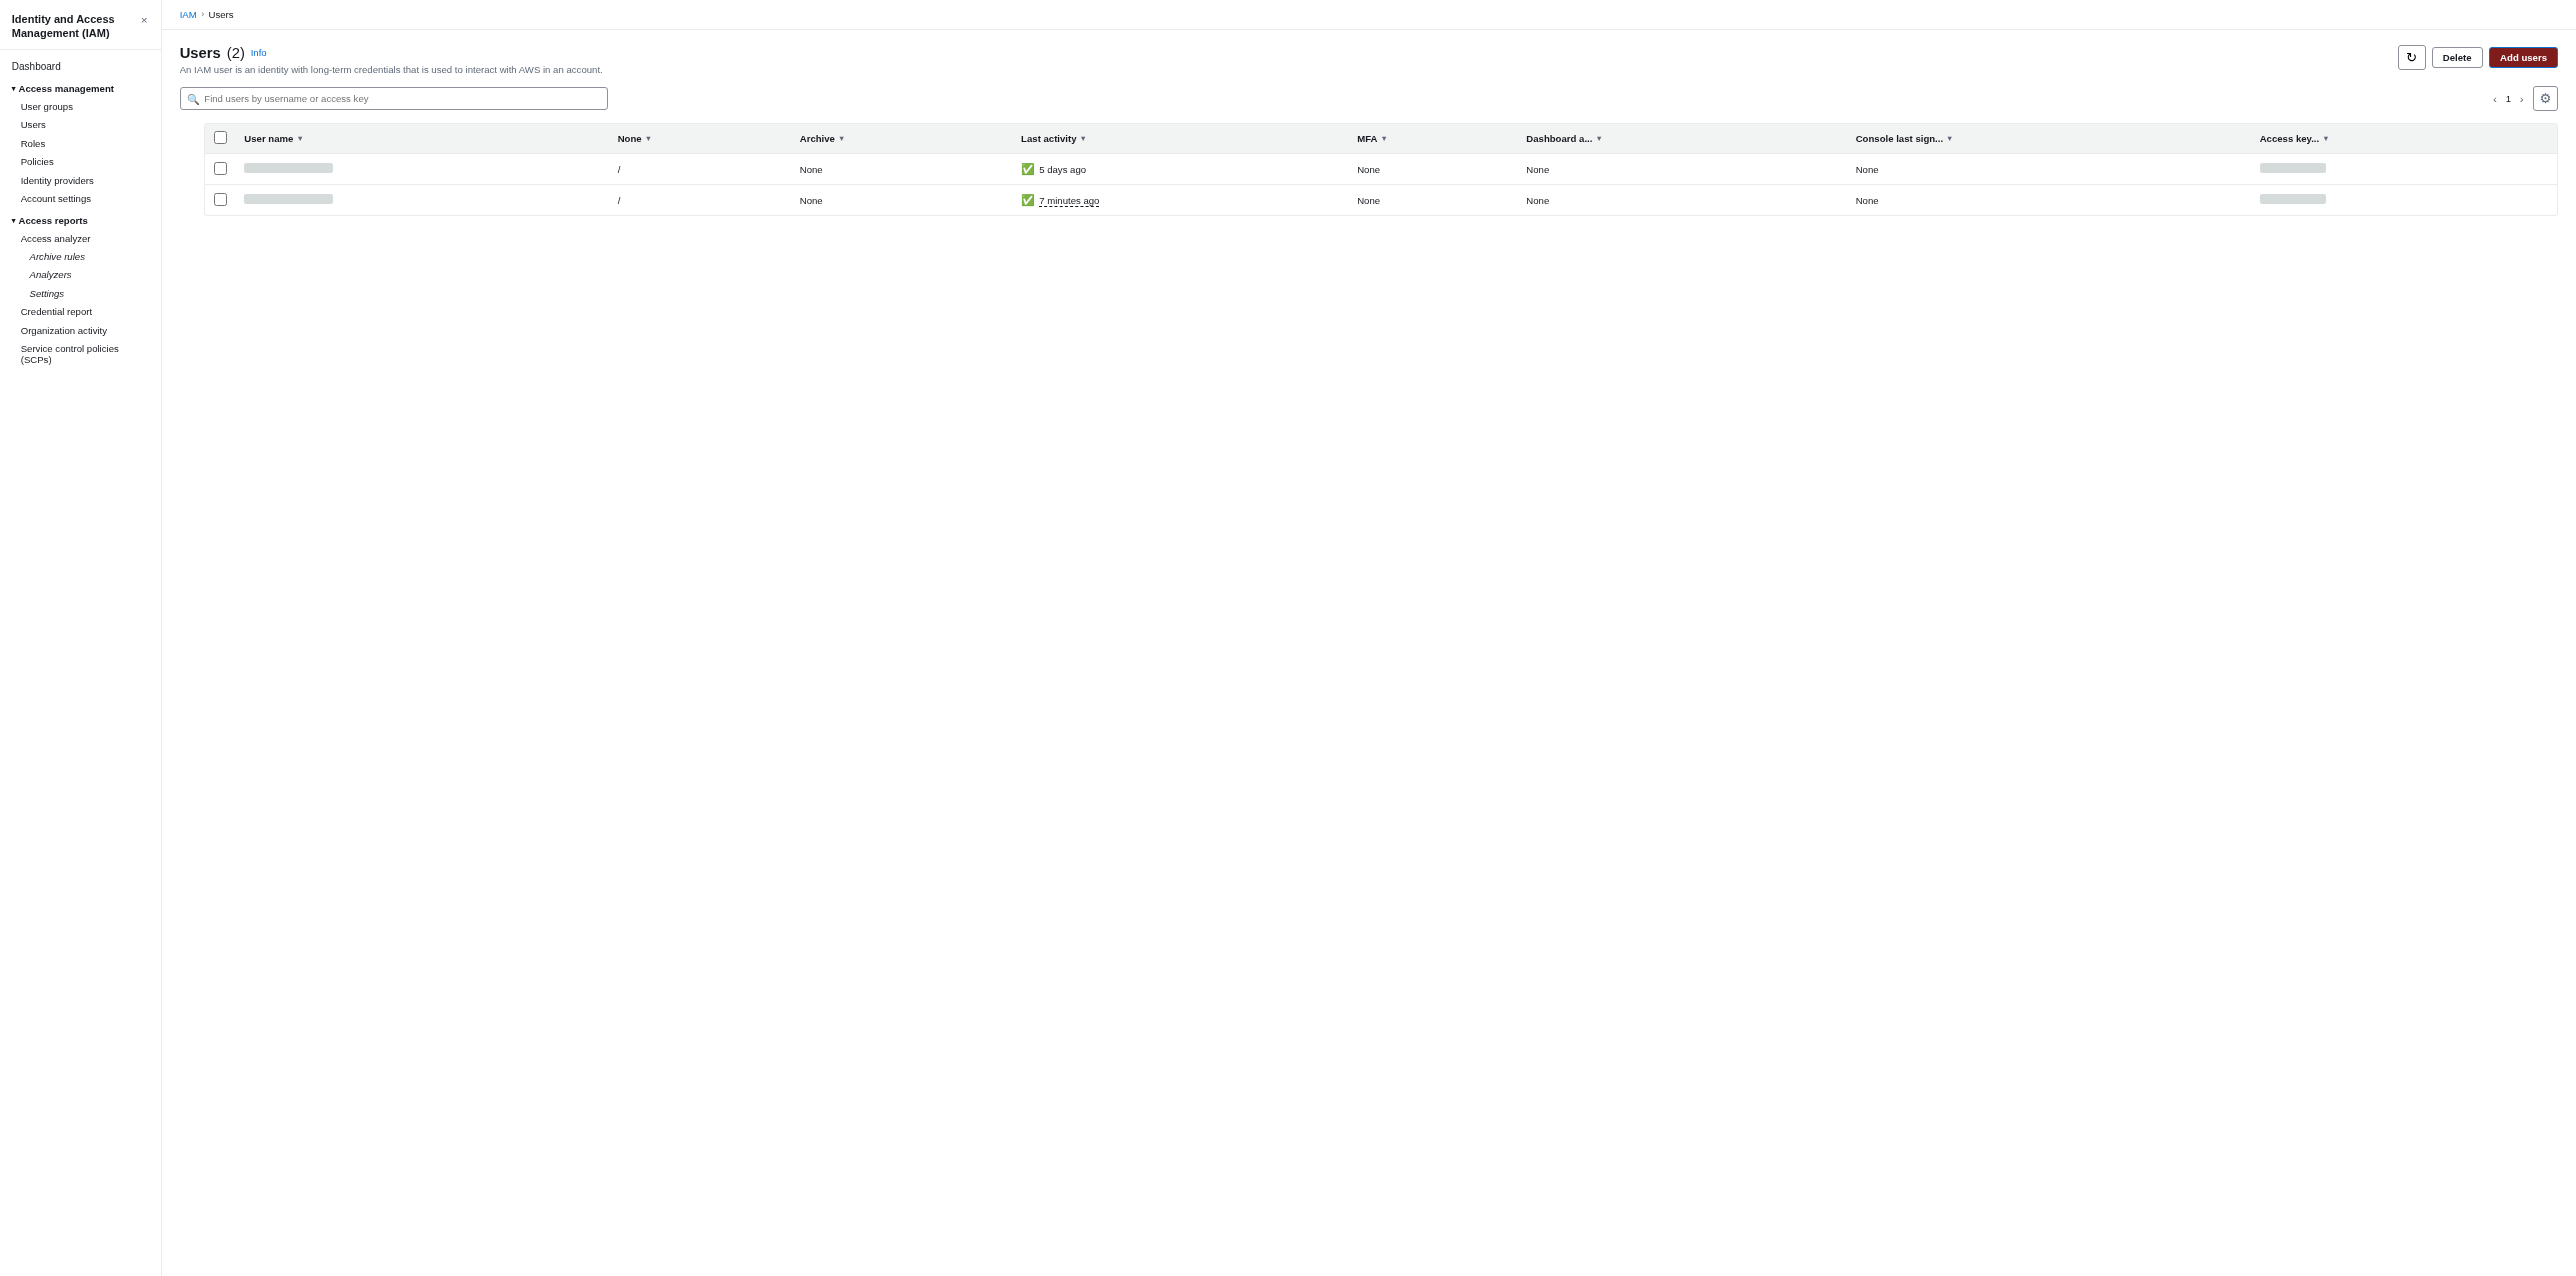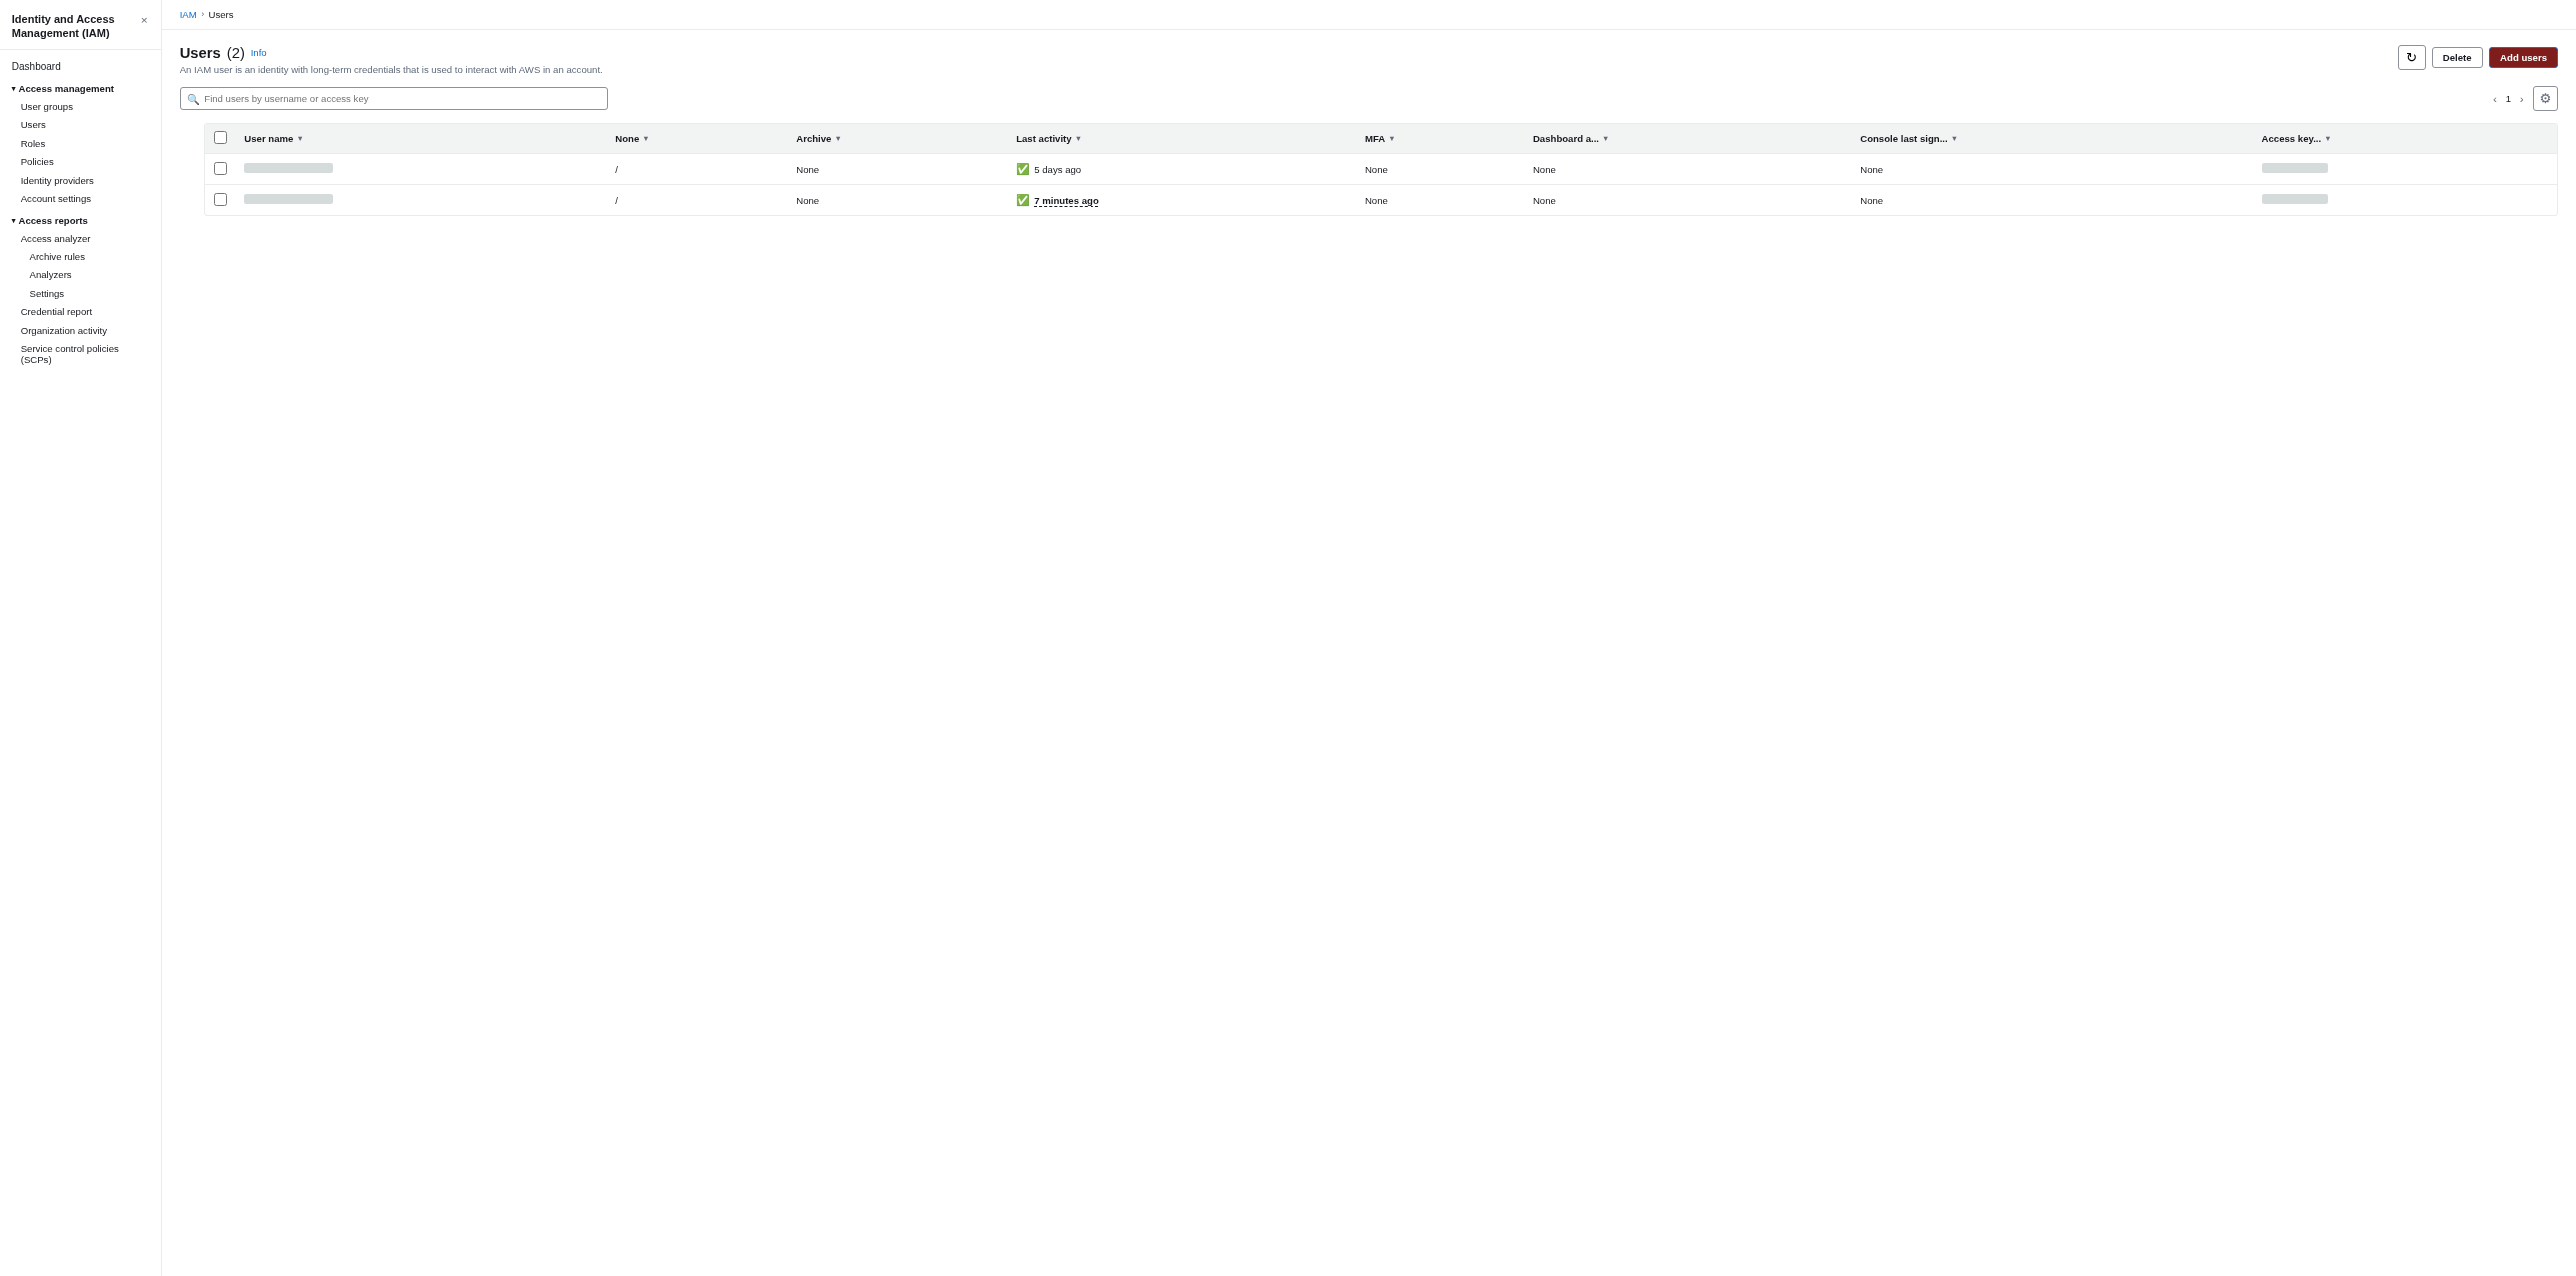--- a/index.html
+++ b/index.html
@@ -8,21 +8,21 @@
     
     .sidebar { width: 162px; min-width: 162px; background: #fff; border-right: 0.7px solid #e9ebed; display: flex; flex-direction: column; overflow-y: auto; }
     .sidebar-header { padding: 11.8px 11.8px 8.9px 11.8px; display: flex; align-items: flex-start; justify-content: space-between; border-bottom: 0.7px solid #e9ebed; }
     .sidebar-title { font-size: 11px; font-weight: 700; color: #16191f; line-height: 1.3; }
     .sidebar-close { cursor: pointer; color: #5f6b7a; font-size: 11.8px; background: none; border: none; padding: 1.5px; }
     .sidebar-nav { padding: 5.9px 0; }
     .nav-item { display: block; padding: 4.4px 11.8px; cursor: pointer; color: #16191f; text-decoration: none; font-size: 10px; }
     .nav-section-header { display: flex; align-items: center; gap: 3px; padding: 7.4px 11.8px 3px 11.8px; font-size: 9.6px; font-weight: 700; color: #16191f; cursor: pointer; }
     .nav-section-header .arrow { font-size: 7.4px; }
     .nav-sub-item { display: block; padding: 3.7px 11.8px 3.7px 20.7px; cursor: pointer; color: #16191f; text-decoration: none; font-size: 9.6px; }
-    .nav-sub-sub-item { display: block; padding: 3.7px 11.8px 3.7px 29.5px; cursor: pointer; color: #16191f; text-decoration: none; font-size: 9.6px; }
+    .nav-sub-sub-item { display: block; padding: 3.7px 11.8px 3.7px 29.5px; cursor: pointer; color: #16191f; text-decoration: none; font-size: 9.6px; font-style: italic; }
 
     
     .main { flex: 1; overflow-y: auto; background: #fff; }
 
     
     .breadcrumb { display: flex; align-items: center; gap: 4.4px; padding: 8.9px 17.7px; font-size: 9.6px; border-bottom: 0.7px solid #e9ebed; }
     .breadcrumb-link { color: #0972d3; cursor: pointer; text-decoration: none; }
     .breadcrumb-sep { color: #5f6b7a; font-size: 8.9px; }
     .breadcrumb-current { color: #16191f; }
 
@@ -232,21 +232,21 @@
               <input type="checkbox" style="">
             </td>
             <td>
               <span class="user-name-placeholder" style="width:89px;"></span>
             </td>
             <td>/</td>
             <td>None</td>
             <td>
               <div class="last-activity-cell">
                 <span class="success-icon">✅</span>
-                <span style="text-decoration: underline dashed; text-underline-offset: 2.2px; font-weight: bold;">7 minutes ago</span>
+                <span style="text-decoration: underline dashed; text-underline-offset: 2.2px;">7 minutes ago</span>
               </div>
             </td>
             <td>None</td>
             <td>None</td>
             <td>None</td>
             <td>
               <span class="access-key-placeholder"></span>
             </td>
           </tr>
         </tbody>

